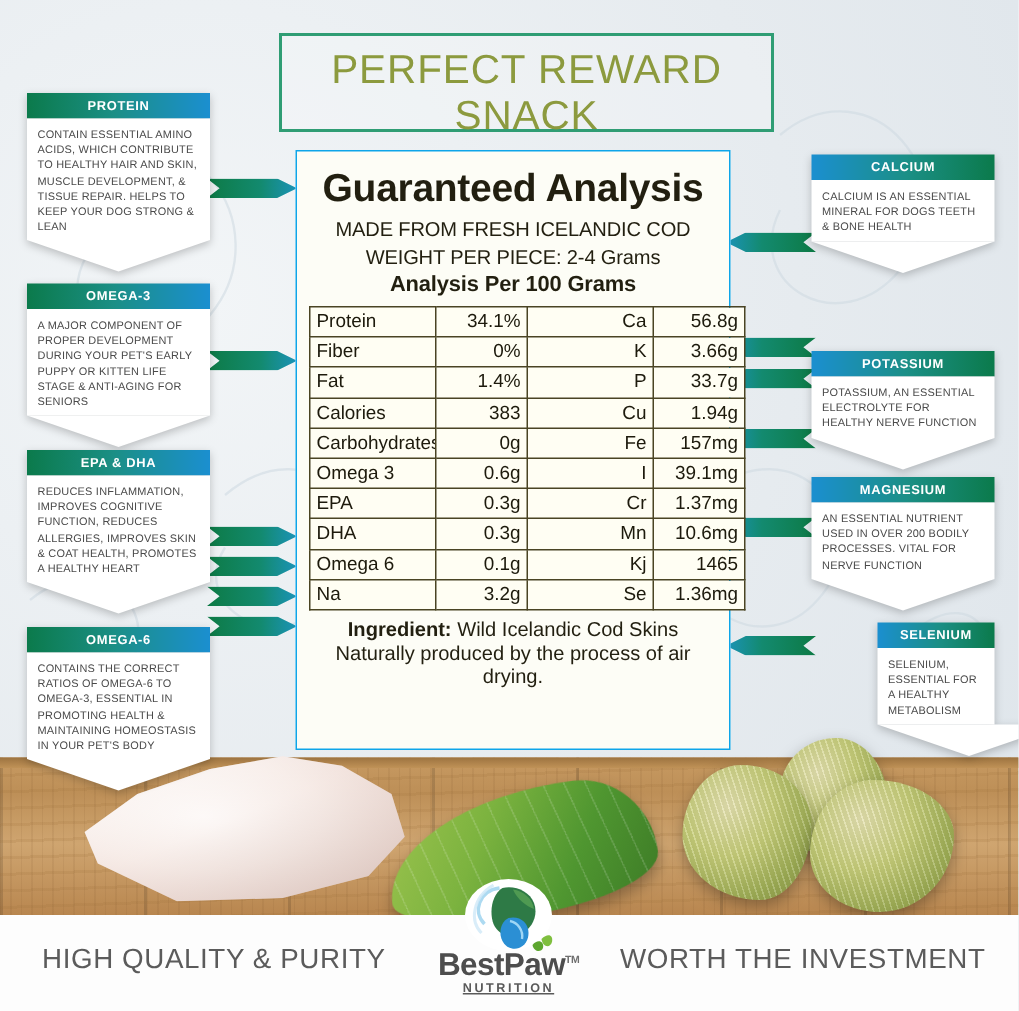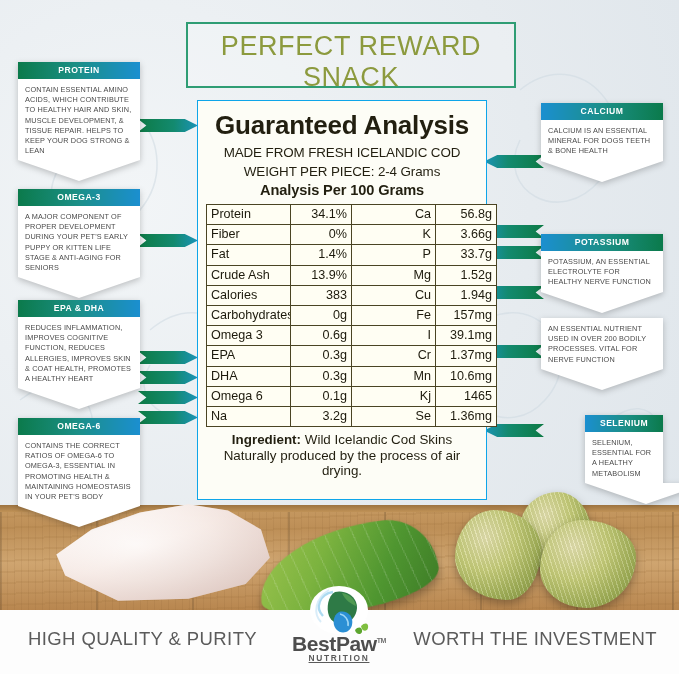--- a/index.html
+++ b/index.html
@@ -301,20 +301,21 @@
   <div class="tail"></div>
 </div>
 
 <div class="callout right" style="left:541px; top:234px;">
   <div class="cap">POTASSIUM</div>
   <div class="body">POTASSIUM, AN ESSENTIAL ELECTROLYTE FOR HEALTHY NERVE FUNCTION</div>
   <div class="tail"></div>
 </div>
 
 <div class="callout right" style="left:541px; top:318px;">
+  <div class="cap">MAGNESIUM</div>
   <div class="body">AN ESSENTIAL NUTRIENT USED IN OVER 200 BODILY PROCESSES. VITAL FOR NERVE FUNCTION</div>
   <div class="tail"></div>
 </div>
 
 <div class="callout right" style="left:541px; top:415px;padding-left:44px;">
   <div class="cap">SELENIUM</div>
   <div class="body">SELENIUM, ESSENTIAL FOR A HEALTHY METABOLISM</div>
   <div class="tail"></div>
 </div>
 
@@ -336,26 +337,20 @@
           <td class="k">Fiber</td>
           <td class="v">0%</td>
           <td class="k2">K</td>
           <td class="v2">3.66g</td>
         </tr>
         <tr>
           <td class="k">Fat</td>
           <td class="v">1.4%</td>
           <td class="k2">P</td>
           <td class="v2">33.7g</td>
-        </tr>
-        <tr>
-          <td class="k">Crude Ash</td>
-          <td class="v">13.9%</td>
-          <td class="k2">Mg</td>
-          <td class="v2">1.52g</td>
         </tr>
         <tr>
           <td class="k">Calories</td>
           <td class="v">383</td>
           <td class="k2">Cu</td>
           <td class="v2">1.94g</td>
         </tr>
         <tr>
           <td class="k">Carbohydrates</td>
           <td class="v">0g</td>

